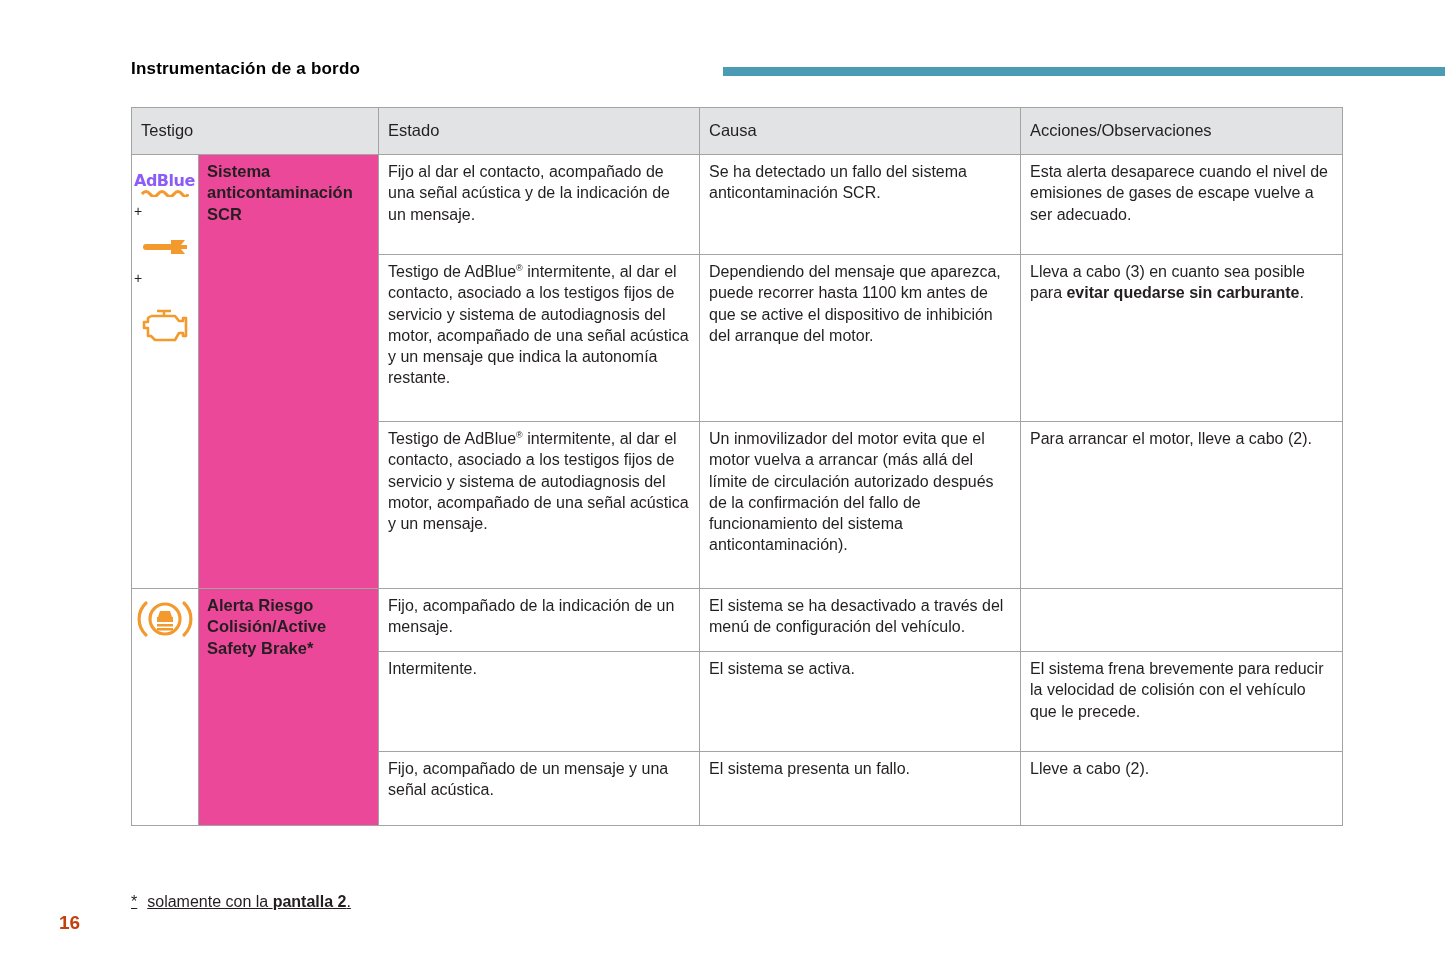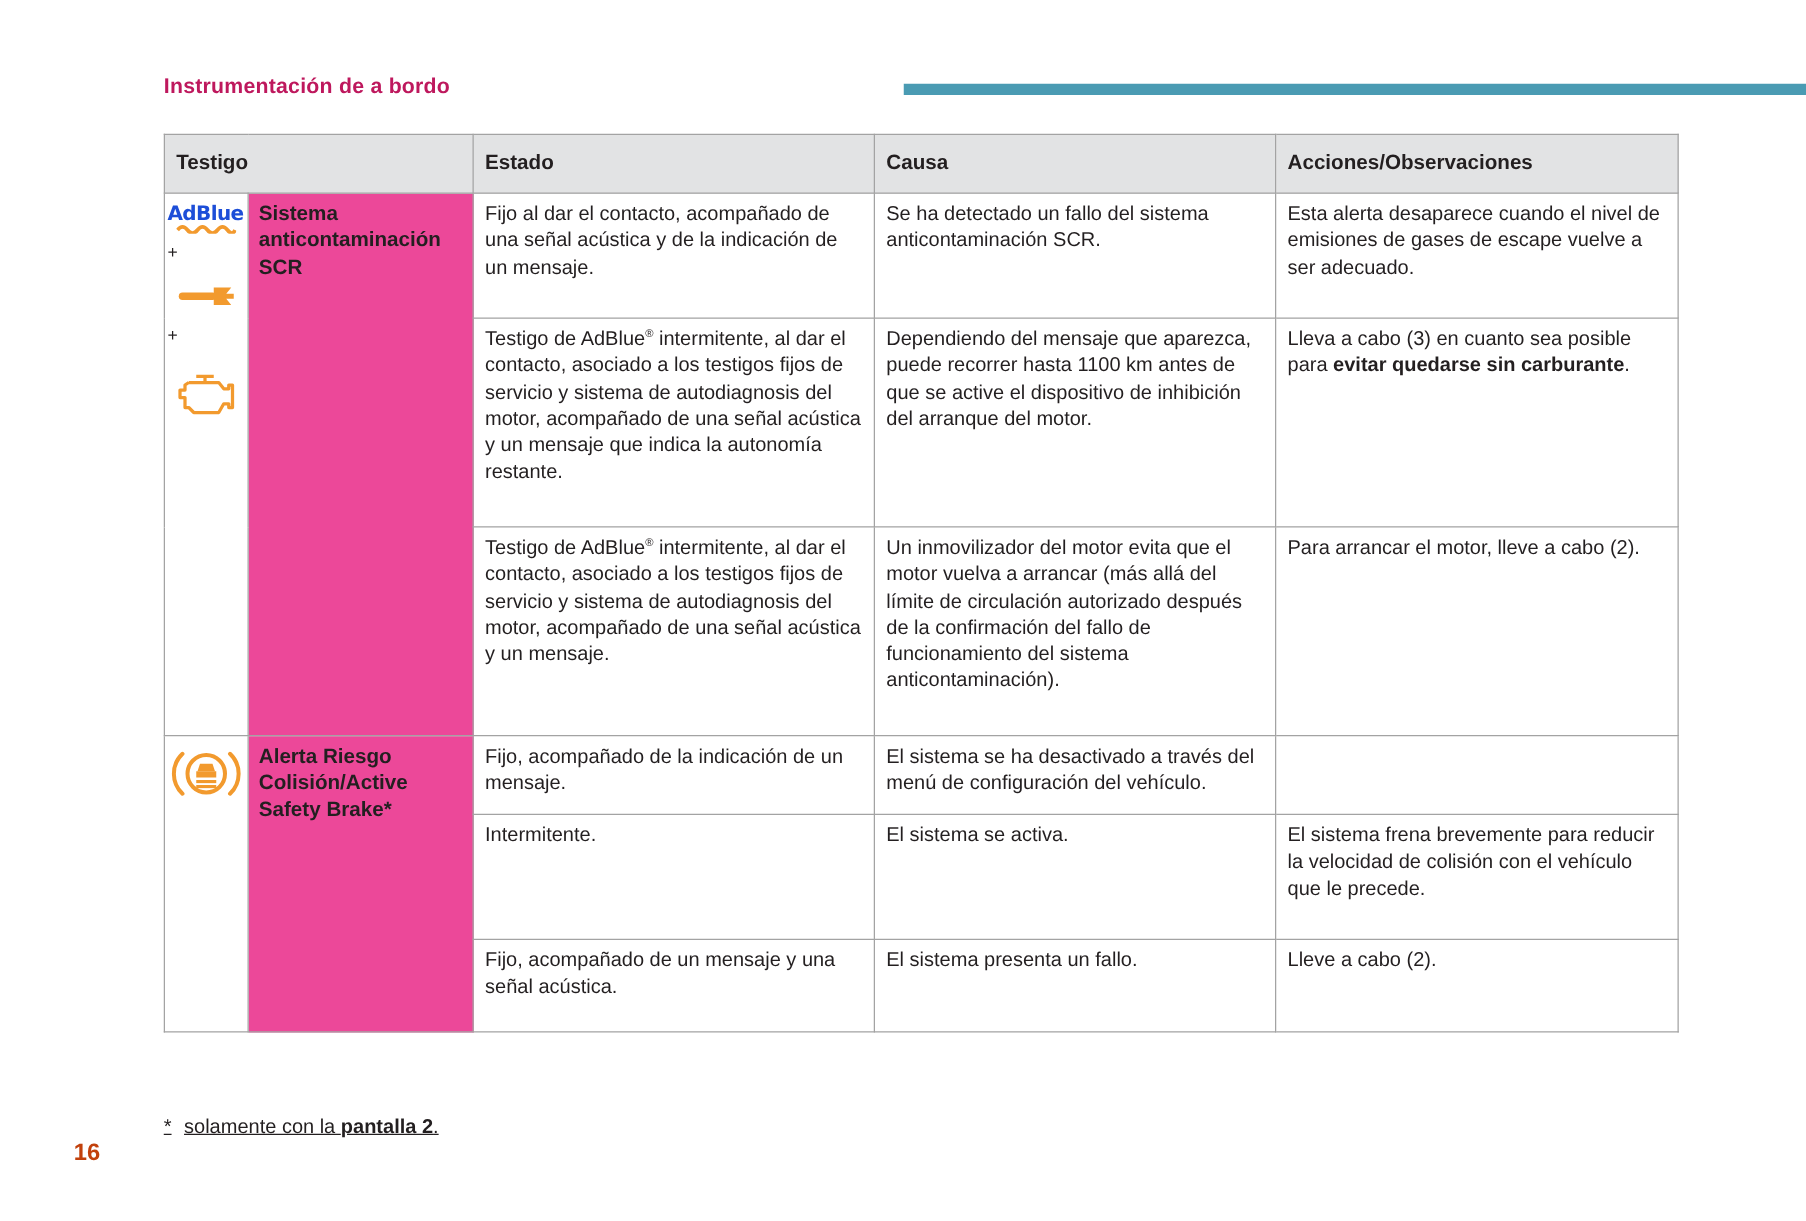--- a/index.html
+++ b/index.html
@@ -1,31 +1,31 @@
 <!DOCTYPE html>
 <html><head>
 <meta charset="utf-8">
 <style>
   html, body { margin: 0; padding: 0; background: #ffffff; }
   body { width: 1445px; height: 977px; position: relative; overflow: hidden;
          font-family: "Liberation Sans", sans-serif; color: #231f20; }
   .section-title { position: absolute; left: 131px; top: 59px; font-size: 17px; font-weight: bold;
-                   color: #be185d; letter-spacing: 0.2px; }
+                   color: #000000; letter-spacing: 0.2px; }
   .teal-bar { position: absolute; left: 723px; top: 67px; width: 722px; height: 9px; background: #4a9bb3; }
   table.warn { position: absolute; left: 131px; top: 107px; border-collapse: collapse; table-layout: fixed;
                width: 1211px; font-size: 16px; line-height: 21.3px; }
   table.warn th, table.warn td { border: 1.5px solid #a3a3a3; vertical-align: top; text-align: left; }
-  table.warn th { background: #e2e3e4; font-weight: bold; height: 46px; padding: 0 9px;
+  table.warn th { background: #e2e3e4; font-weight: normal; height: 46px; padding: 0 9px;
                   vertical-align: middle; font-size: 16.5px; }
   table.warn td { padding: 6px 9px 8px 9px; }
   td.icons { background: #ffffff; padding: 8px 2px !important; text-align: center; }
   td.sys { background: #ec4899; font-weight: bold; font-size: 16.5px; line-height: 21.3px; padding: 6px 8px !important; }
   .plus { display: block; font-size: 14px; color: #231f20; margin: 4px 0; font-weight: normal; }
-  .adblue { color: #1d4ed8; font-weight: bold; font-size: 16px; line-height: 16px; display: block;
-            font-family: "DejaVu Sans", sans-serif; letter-spacing: -0.5px; }
+  .adblue { color: #8b5cf6; font-weight: bold; font-size: 16px; line-height: 16px; display: block;
+            font-family: "DejaVu Sans", sans-serif; letter-spacing: -0.5px; margin-top: 10px; }
   .icon-svg { display: block; margin: 0 auto; }
   sup { font-size: 9px; line-height: 0; }
   .footnote { position: absolute; left: 131px; top: 893px; font-size: 16px; text-decoration: underline; }
   .footnote .star { margin-right: 10px; }
   .page-num { position: absolute; left: 59px; top: 912px; font-size: 19px; font-weight: bold; color: #c2410c; }
 </style>
 </head>
 <body>
 
 <div class="section-title">Instrumentación de a bordo</div>

